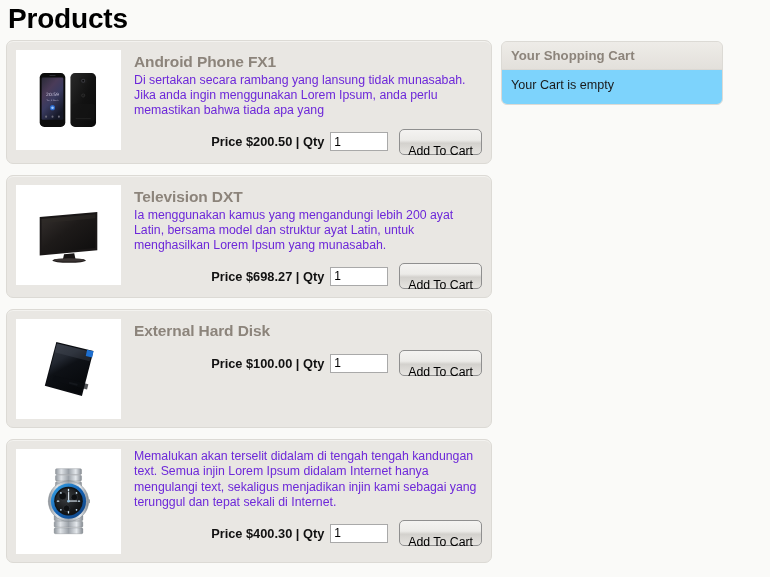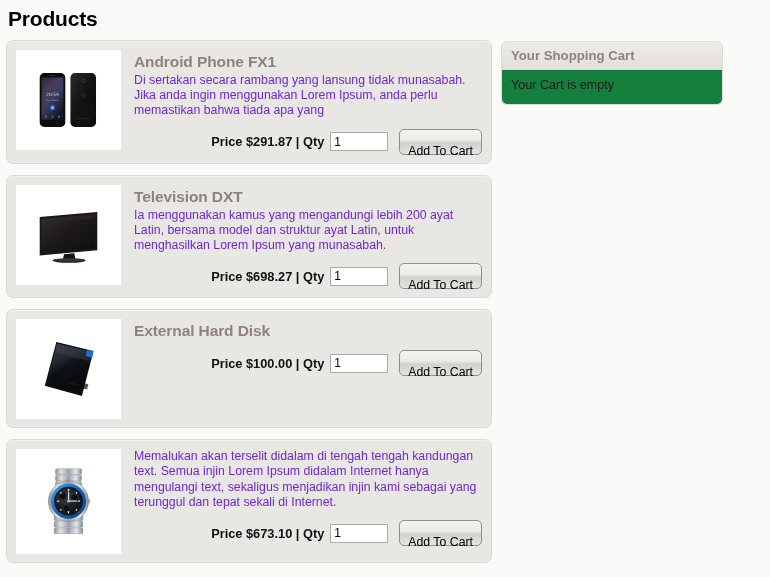--- a/index.html
+++ b/index.html
@@ -11,21 +11,21 @@
     width: 770px;
     height: 577px;
     background: #fafaf8;
     font-family: "Liberation Sans", sans-serif;
     overflow: hidden;
     color: #222;
   }
 
   
   .page-title {
-    font-size: 21px;
+    font-size: 28px;
     font-weight: bold;
     color: #000;
     letter-spacing: -0.2px;
     padding: 6px 0 0 8px;
     margin: 0;
     line-height: 26px;
   }
 
   
   .layout {
@@ -150,21 +150,21 @@
     color: #8c847b;
     padding: 5px 9px 5px 9px;
     background: linear-gradient(to bottom, #eeece8 0%, #e3e0db 100%);
     border-bottom: 1px solid #dbd8d3;
     line-height: 17px;
   }
   .cart-body {
     padding: 7px 9px 10px 9px;
     font-size: 12.6px;
     color: #1a1a1a;
-    background: #15803d;
+    background: #7dd3fc;
     line-height: 17px;
     min-height: 31px;
   }
 </style>
 </head>
 <body>
 
 <h1 class="page-title">Products</h1>
 
 <div class="layout">
@@ -208,21 +208,21 @@
             <circle cx="76" cy="43" r="3" fill="#2e2e2e"></circle>
             <path d="M73.4 44.5 L78.6 44.5 L76 40 Z" fill="#1a1a1a"></path>
             <rect x="64" y="78" width="24" height="1.6" rx="0.8" fill="#2e2e2e"></rect>
             <rect x="58" y="56" width="36" height="26" rx="4" fill="#161616" opacity="0.6"></rect>
           </svg>
         </div>
         <div class="card-body">
           <div class="product-title">Android Phone FX1</div>
           <p class="product-desc">Di sertakan secara rambang yang lansung tidak munasabah. Jika anda ingin menggunakan Lorem Ipsum, anda perlu memastikan bahwa tiada apa yang</p>
           <div class="buy-row">
-            <span class="price-label">Price $291.87 | Qty</span>
+            <span class="price-label">Price $200.50 | Qty</span>
             <input class="qty-input" type="text" value="1" style="">
             <button class="add-btn">Add To Cart</button>
           </div>
         </div>
       </div>
     </div>
 
     <div class="product-card">
       <div class="card-inner">
         <div class="thumb-frame">
@@ -344,21 +344,21 @@
             <rect x="52.4" y="38" width="1.6" height="15" fill="#e6f2fb"></rect>
             <rect x="53" y="51" width="13" height="1.6" fill="#e6f2fb"></rect>
             <circle cx="53" cy="52" r="2" fill="#8fbfe0"></circle>
 
             <rect x="82" y="49" width="4" height="6" rx="1" fill="#9aa0a6"></rect>
           </svg>
         </div>
         <div class="card-body">
           <p class="product-desc">Memalukan akan terselit didalam di tengah tengah kandungan text. Semua injin Lorem Ipsum didalam Internet hanya mengulangi text, sekaligus menjadikan injin kami sebagai yang terunggul dan tepat sekali di Internet.</p>
           <div class="buy-row">
-            <span class="price-label">Price $673.10 | Qty</span>
+            <span class="price-label">Price $400.30 | Qty</span>
             <input class="qty-input" type="text" value="1" style="">
             <button class="add-btn">Add To Cart</button>
           </div>
         </div>
       </div>
     </div>
 
   </div>
 
   <div class="cart-col">

